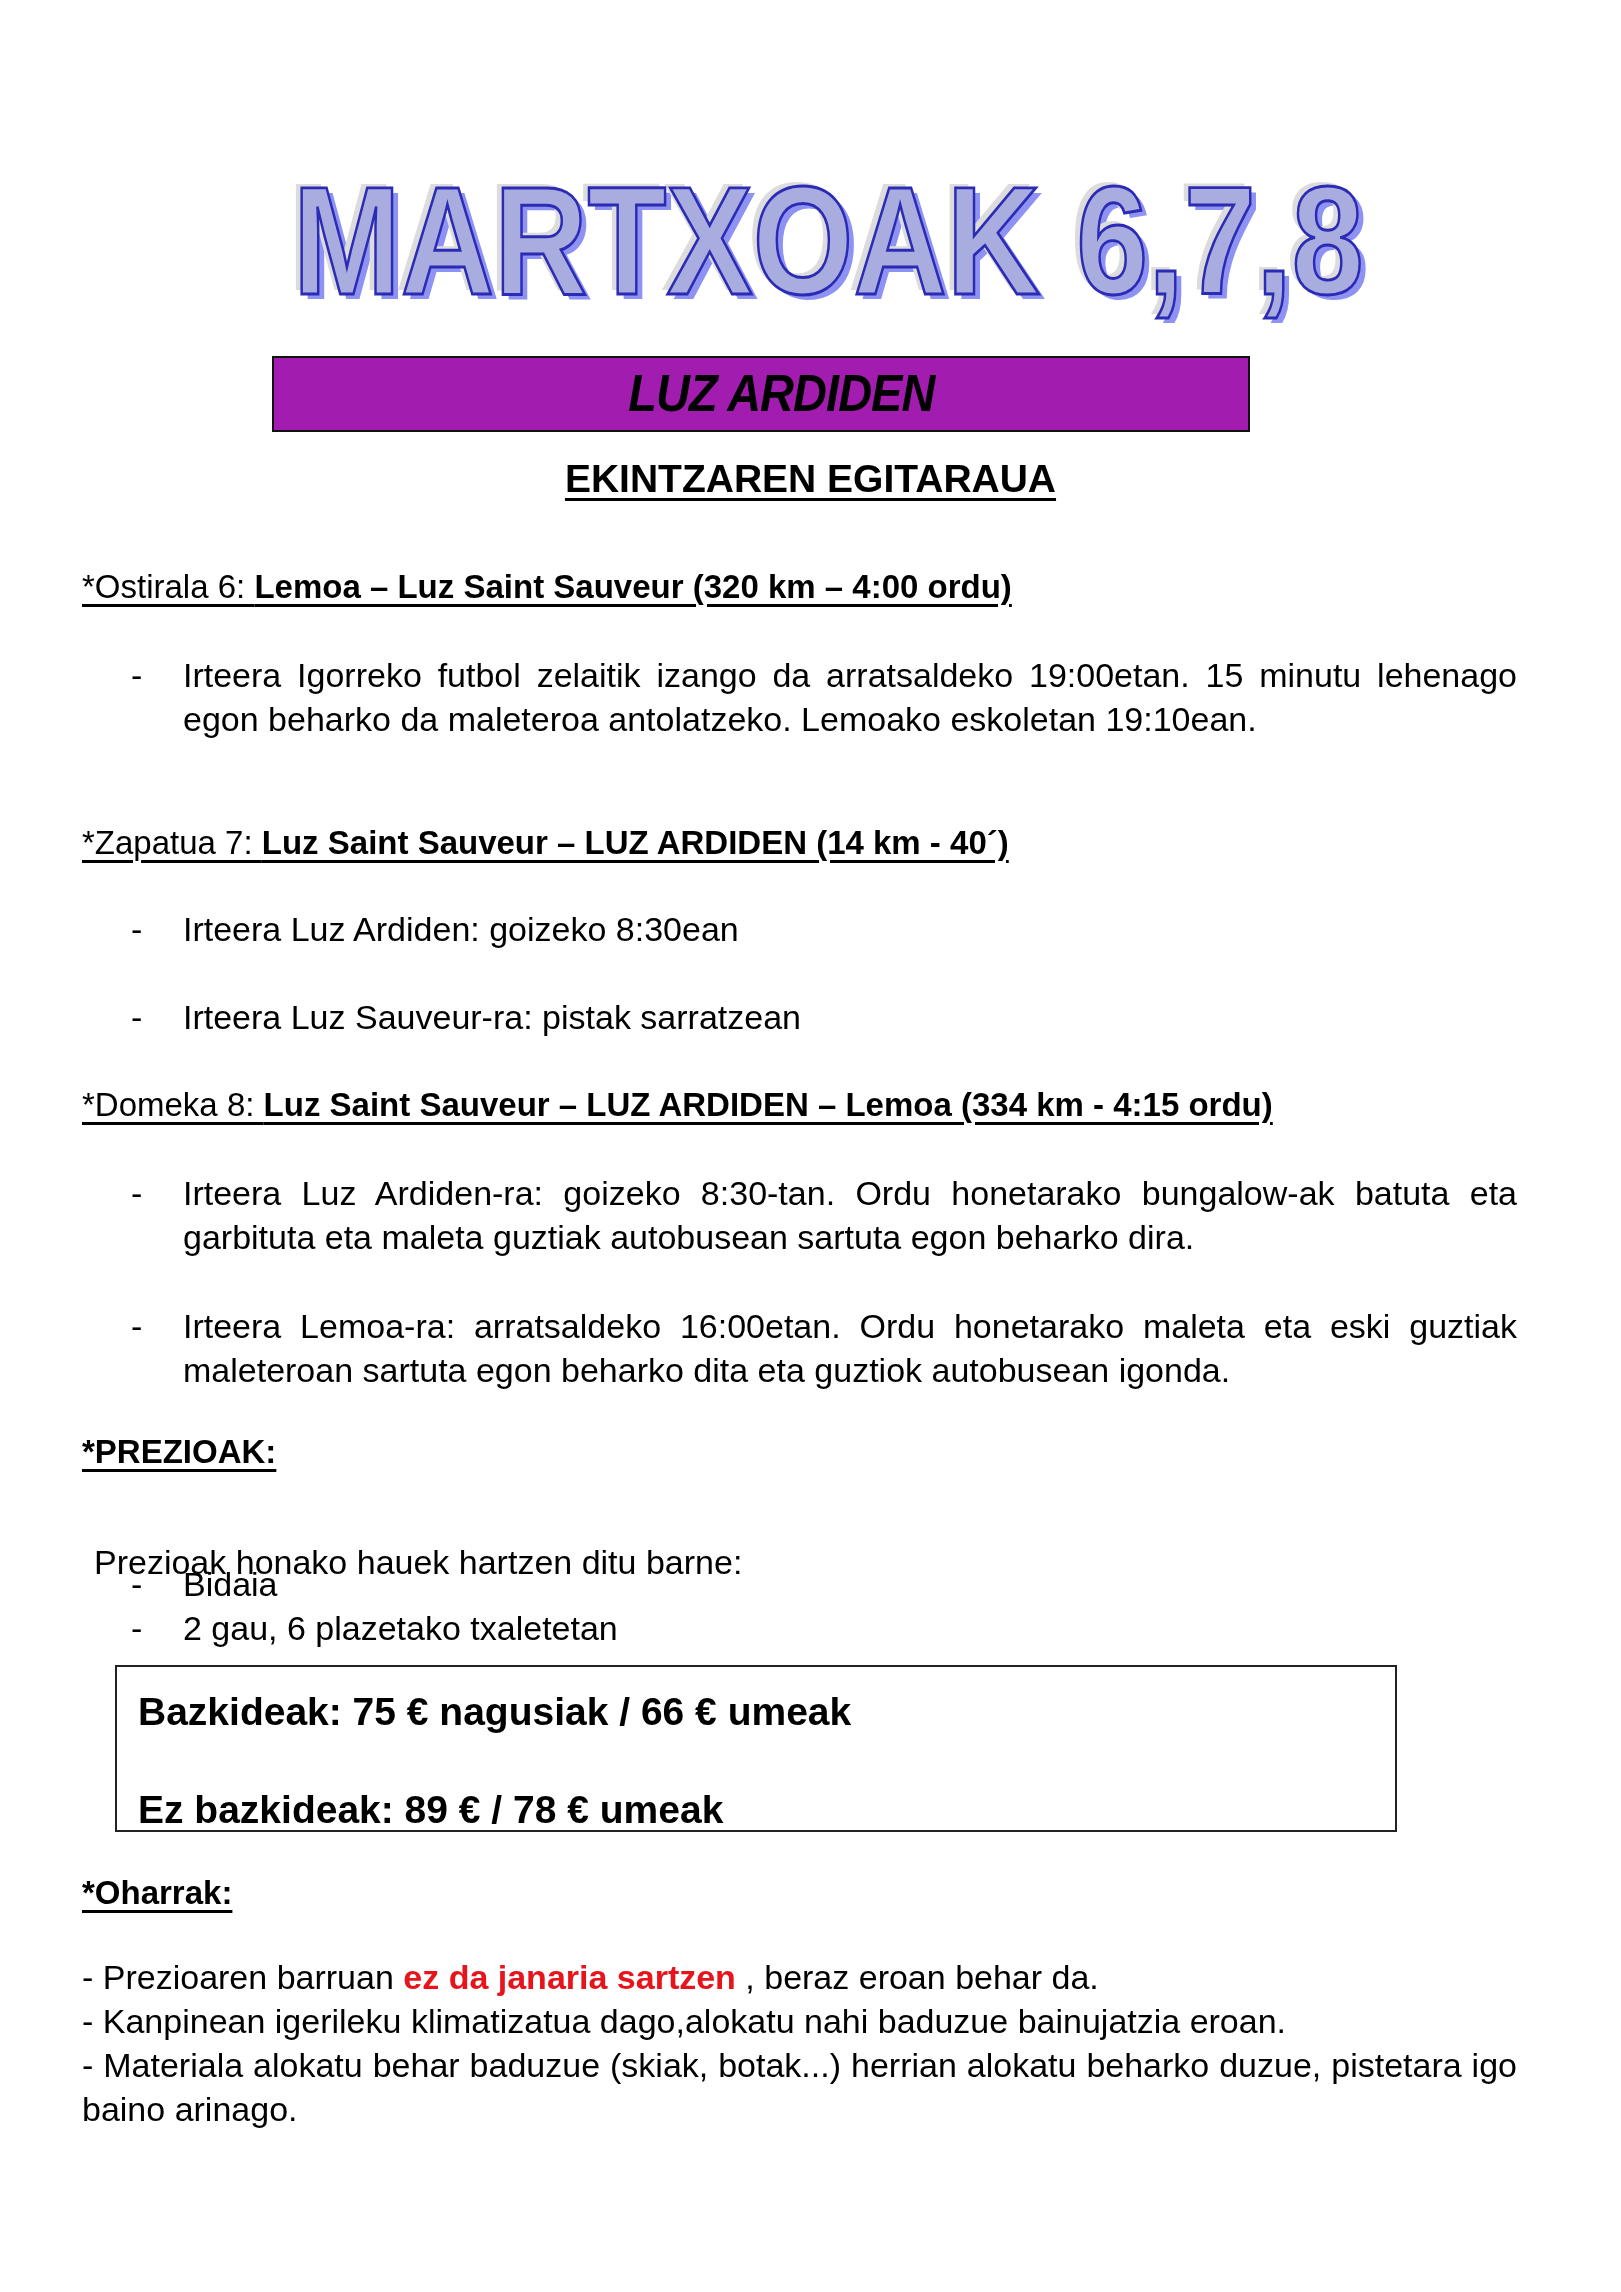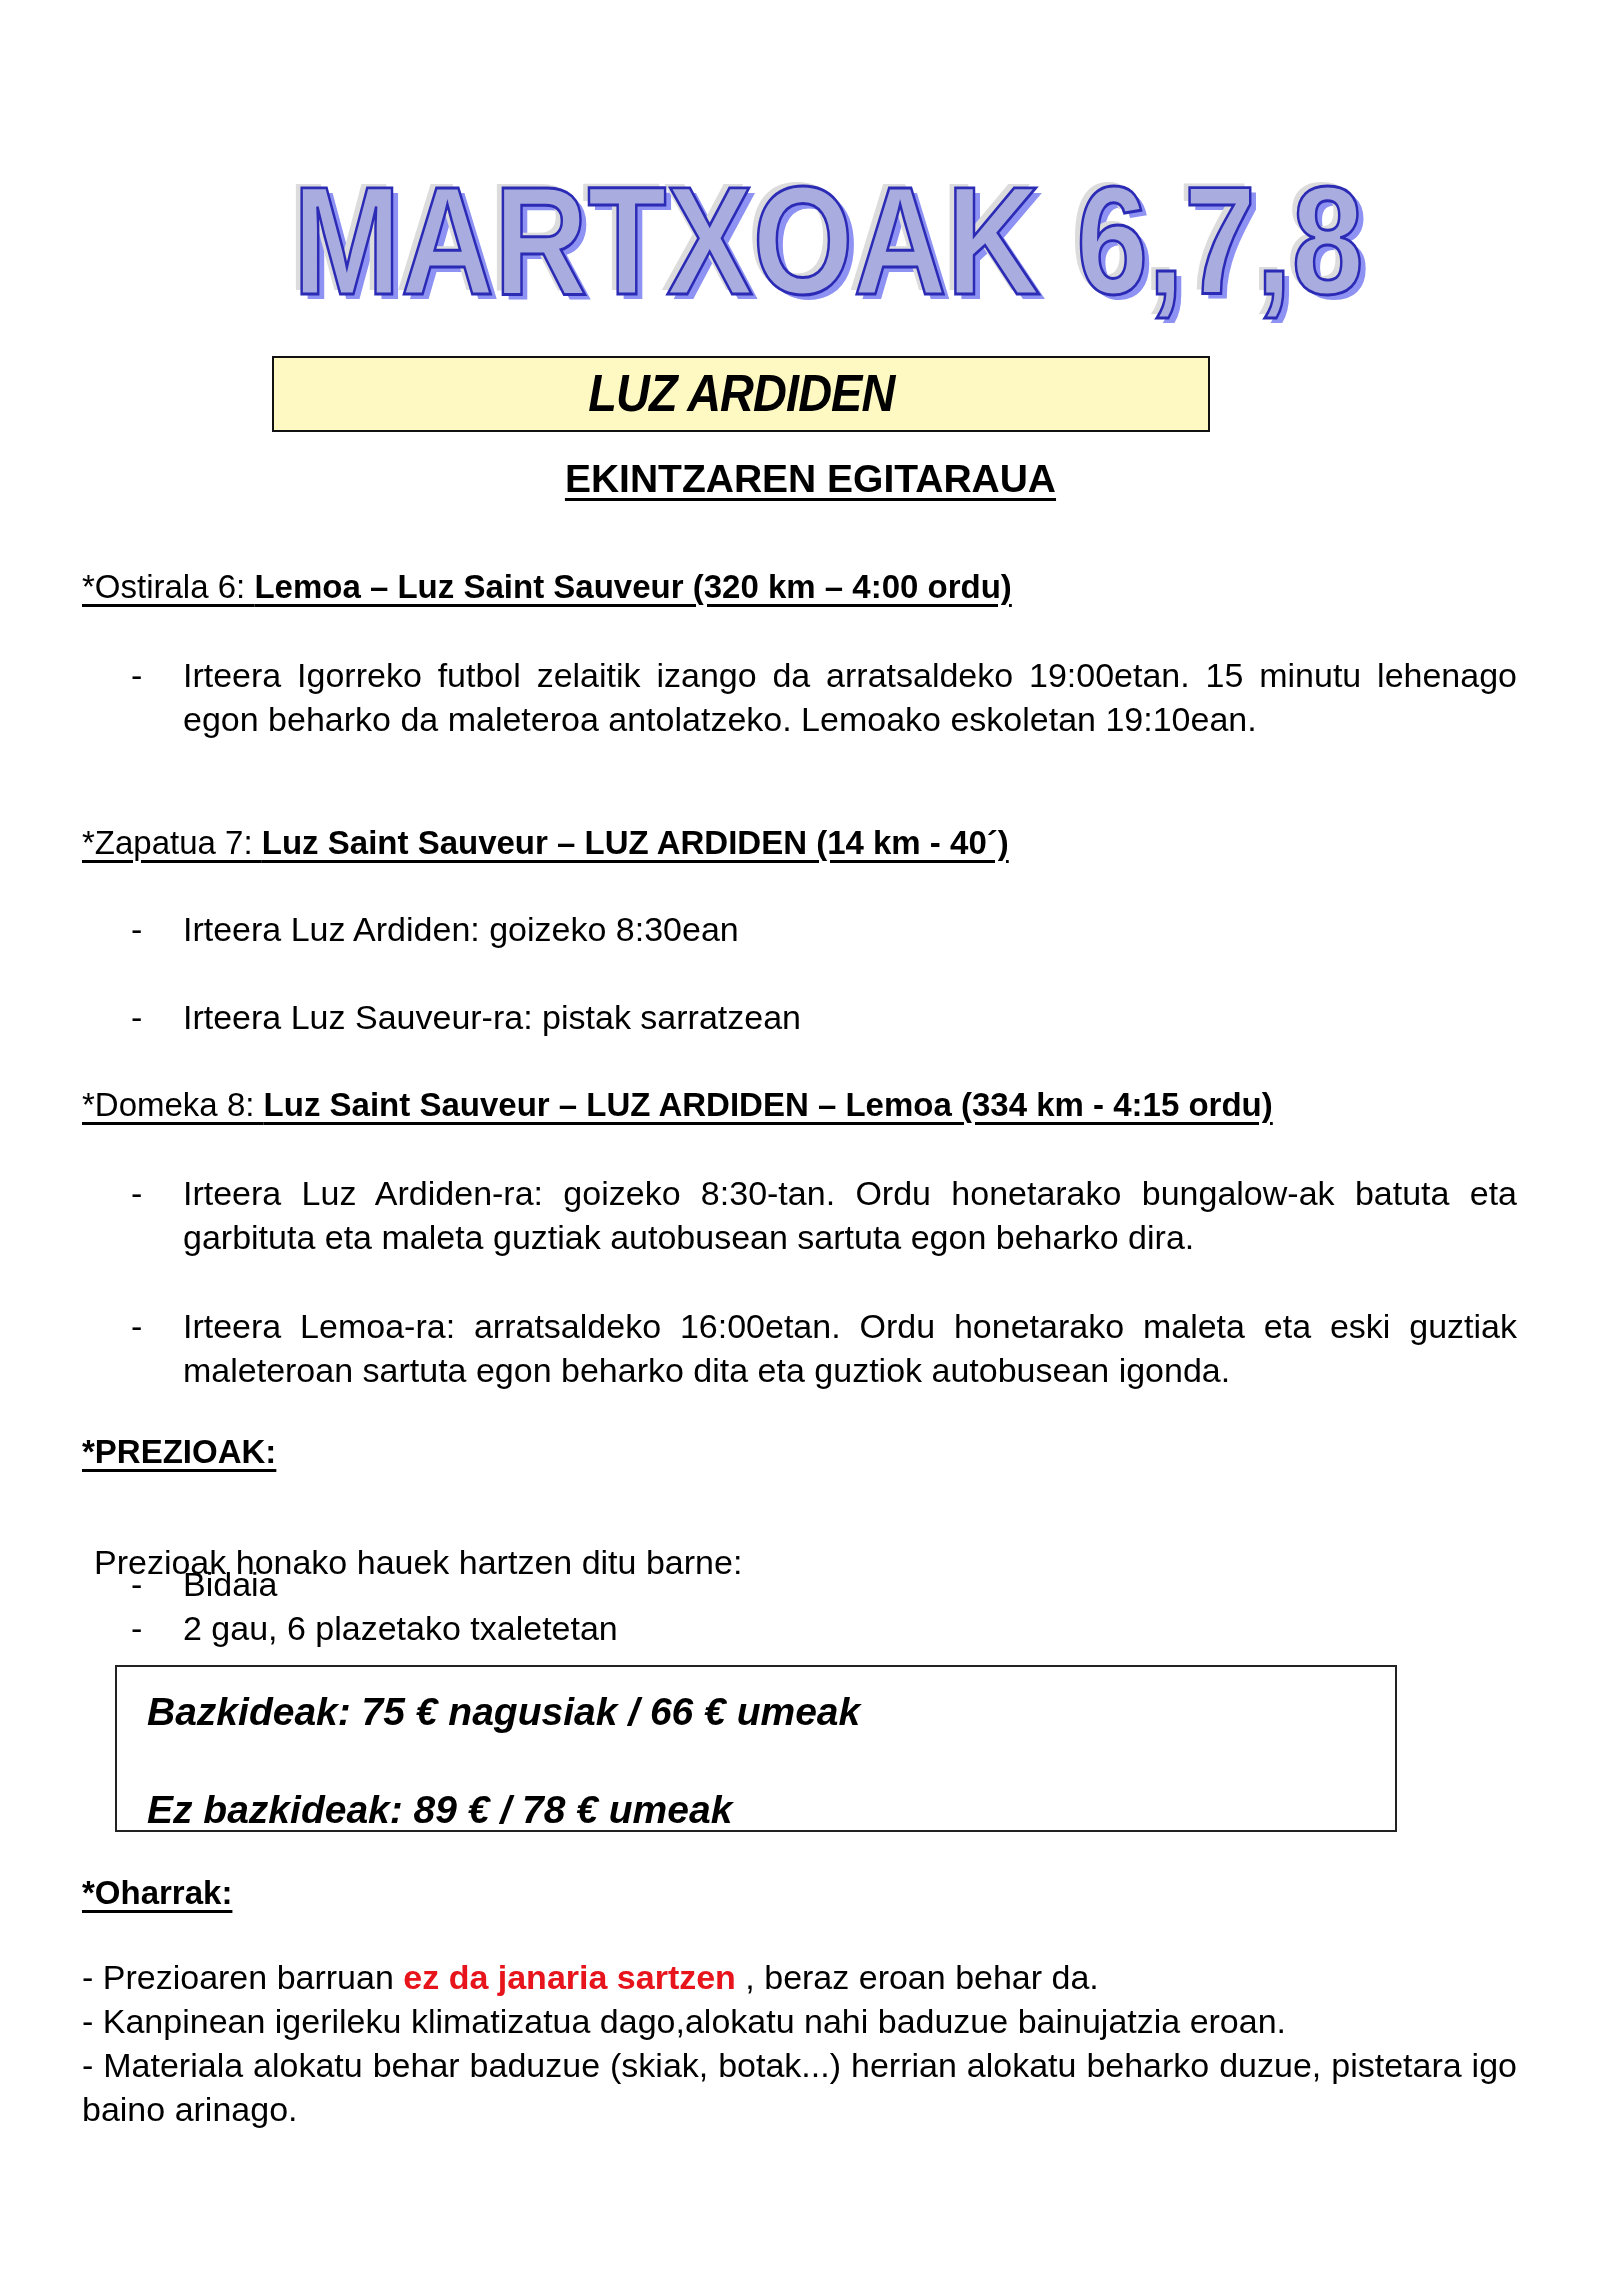--- a/index.html
+++ b/index.html
@@ -1,36 +1,36 @@
 <!DOCTYPE html>
 <html><head>
 <meta charset="utf-8">
 <style>
   html, body { margin:0; padding:0; background:#ffffff; }
   body { width:1621px; height:2293px; position:relative; overflow:hidden;
          font-family:"Liberation Sans", sans-serif; color:#000; }
   .abs { position:absolute; }
   .title-wrap { left:16px; width:1450px; top:157px; height:176px; }
   .title-wrap svg { width:1621px; height:176px; display:block; }
-  .banner { left:272px; top:356px; width:934px; height:72px; background:#fef9c3;
-            border:2.9px solid #111; text-align:center; }
+  .banner { left:272px; top:356px; width:934px; height:72px; background:#a21caf;
+            border:2.9px solid #111; text-align:center;padding-left:40px; }
   .banner span { font-weight:bold; font-style:italic; font-size:51px; line-height:72px;
                  letter-spacing:-1px; display:inline-block; transform:scaleX(0.92); }
   .subtitle { left:0; width:1621px; top:457px; text-align:center; }
   .subtitle span { font-weight:bold; font-size:39px; text-decoration:underline;
                    text-decoration-thickness:2.9px; text-underline-offset:5.9px; }
   .h { left:82px; font-size:33px; line-height:44px; text-decoration:underline;
        text-decoration-thickness:2.9px; text-underline-offset:5.9px; white-space:nowrap; }
   .h b { font-weight:bold; }
   .bullet { left:82px; width:1435px; font-size:34px; line-height:44px; }
   .bullet .dash { position:absolute; left:49px; top:0; }
   .bullet .txt { margin-left:101px; text-align:justify; text-align-last:left; display:block; }
   .plain { left:94px; font-size:34px; line-height:44px; white-space:nowrap;margin-top:22px; }
   .price-box { left:115px; top:1665px; width:1278px; height:163px; border:2.9px solid #222; }
-  .price-line { position:absolute; left:30px; font-weight:bold; font-size:39px; line-height:49px; white-space:nowrap;font-style:italic; }
+  .price-line { position:absolute; left:21px; font-weight:bold; font-size:39px; line-height:49px; white-space:nowrap; }
   .notes { left:82px; top:1955px; width:1435px; font-size:34px; line-height:44px; }
   .notes div { text-align:justify; text-align-last:left; }
   .red { color:#e8141c; font-weight:bold; }
 </style>
 </head>
 <body>
 
 <div class="abs title-wrap">
   <svg viewBox="0 0 1654 180" xmlns="http://www.w3.org/2000/svg">
     <g font-family="Liberation Sans, sans-serif" font-weight="bold" font-size="158" text-anchor="middle">

